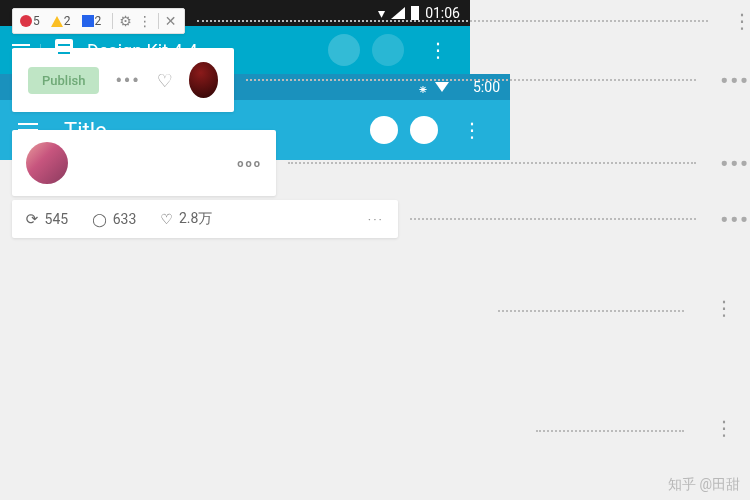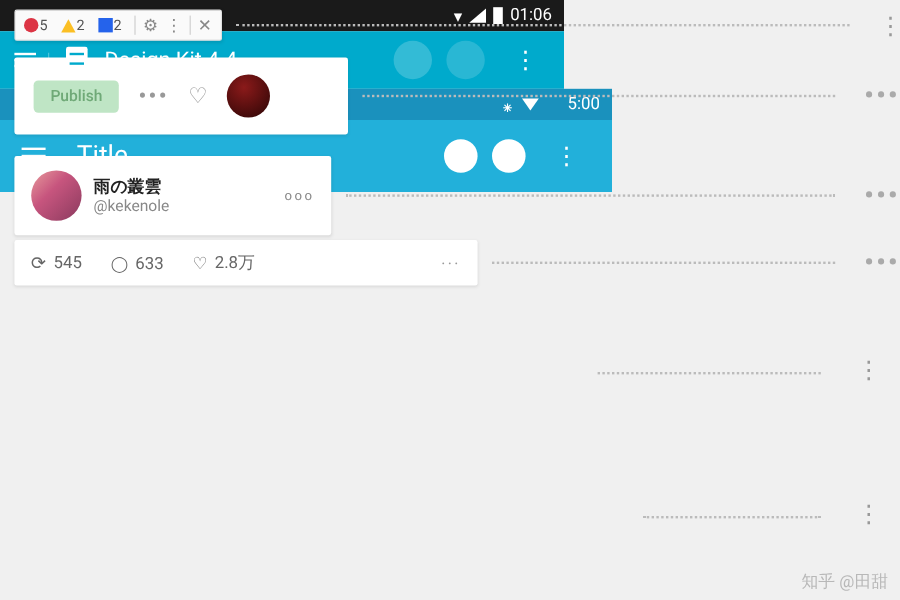--- a/index.html
+++ b/index.html
@@ -17,37 +17,37 @@
 .warn-ic{width:0;height:0;border-left:6px solid transparent;border-right:6px solid transparent;border-bottom:11px solid #fbbf24}
 .chat-ic{width:12px;height:12px;background:#2563eb}
 .tb .cnt{color:#555;margin-left:1px;margin-right:5px}
 .divv{width:1px;height:16px;background:#d0d0d0;margin:0 4px}
 .gear-ic,.x-ic{color:#888;font-size:14px;cursor:pointer}
 .vdots{color:#999;font-size:20px;letter-spacing:-2px;padding:0 12px;cursor:pointer}
 .hdots{color:#aaa;font-size:22px;letter-spacing:2px;padding:0 12px;cursor:pointer;font-weight:bold}
 
 
 .r2{left:12px;top:48px;right:0}
-.pub-card{display:flex;align-items:center;gap:16px;padding:14px 16px;width:278px}
+.pub-card{display:flex;align-items:center;gap:16px;padding:14px 16px;width:222px}
 .pub-btn{background:#bfe5c5;color:#6fa977;padding:6px 14px;border-radius:4px;font-size:13px;font-weight:500}
 .mdots{color:#999;font-size:18px;letter-spacing:2px;font-weight:bold}
 .bell-ic{font-size:18px;color:#999}
 .ava{width:36px;height:36px;border-radius:50%;background:radial-gradient(circle at 40% 30%,#8b1a1a,#2a0505)}
 
 
 .r3{left:12px;top:130px;right:0}
 .uc{display:flex;align-items:center;padding:12px 14px;width:264px;gap:10px}
 .uava{width:42px;height:42px;border-radius:50%;background:linear-gradient(135deg,#e89c9c,#c7557e 40%,#8a3a5e);position:relative}
 .uname{font-size:14px;font-weight:600;color:#222}
 .uhandle{font-size:13px;color:#888}
-.ucd{margin-left:auto;color:#888;font-size:11px;letter-spacing:2px;font-weight:normal}
+.ucd{margin-left:auto;color:#888;font-size:11px;letter-spacing:2px;font-weight:bold}
 
 
 .r4{left:12px;top:200px;right:0}
-.st-card{display:flex;align-items:flex-end;padding:10px 14px;width:386px;gap:24px}
+.st-card{display:flex;align-items:center;padding:10px 14px;width:386px;gap:24px}
 .st{display:flex;align-items:center;gap:6px;color:#666;font-size:14px}
 .rt-ic::before{content:"⟲";font-size:15px;transform:scaleX(-1);display:inline-block}
 .cm-ic::before{content:"◯";font-size:13px}
 .lk-ic::before{content:"♡";font-size:14px}
 .stend{margin-left:auto;color:#999;letter-spacing:2px;font-size:13px}
 
 
 .r5{left:12px;top:256px;right:0;display:block}
 .sb{background:#1a1a1a;color:#fff;height:26px;display:flex;align-items:center;justify-content:flex-end;padding:0 10px;gap:6px;font-size:14px;width:470px}
 .sb .sig{width:0;height:0;border-left:14px solid transparent;border-bottom:12px solid #fff}
@@ -113,24 +113,20 @@
     <span class="bell-ic">♡</span>
     <span class="ava"></span>
   </div>
   <div class="spacer"></div>
   <div class="hdots">•••</div>
 </div>
 
 <div class="row r3">
   <div class="uc card">
     <div class="uava"></div>
-    <div>
-      <div class="uname">雨の叢雲</div>
-      <div class="uhandle">@kekenole</div>
-    </div>
     <span class="ucd">ooo</span>
   </div>
   <div class="spacer"></div>
   <div class="hdots">•••</div>
 </div>
 
 <div class="row r4">
   <div class="st-card card">
     <span class="st">
         <span class="rt-ic"></span>

